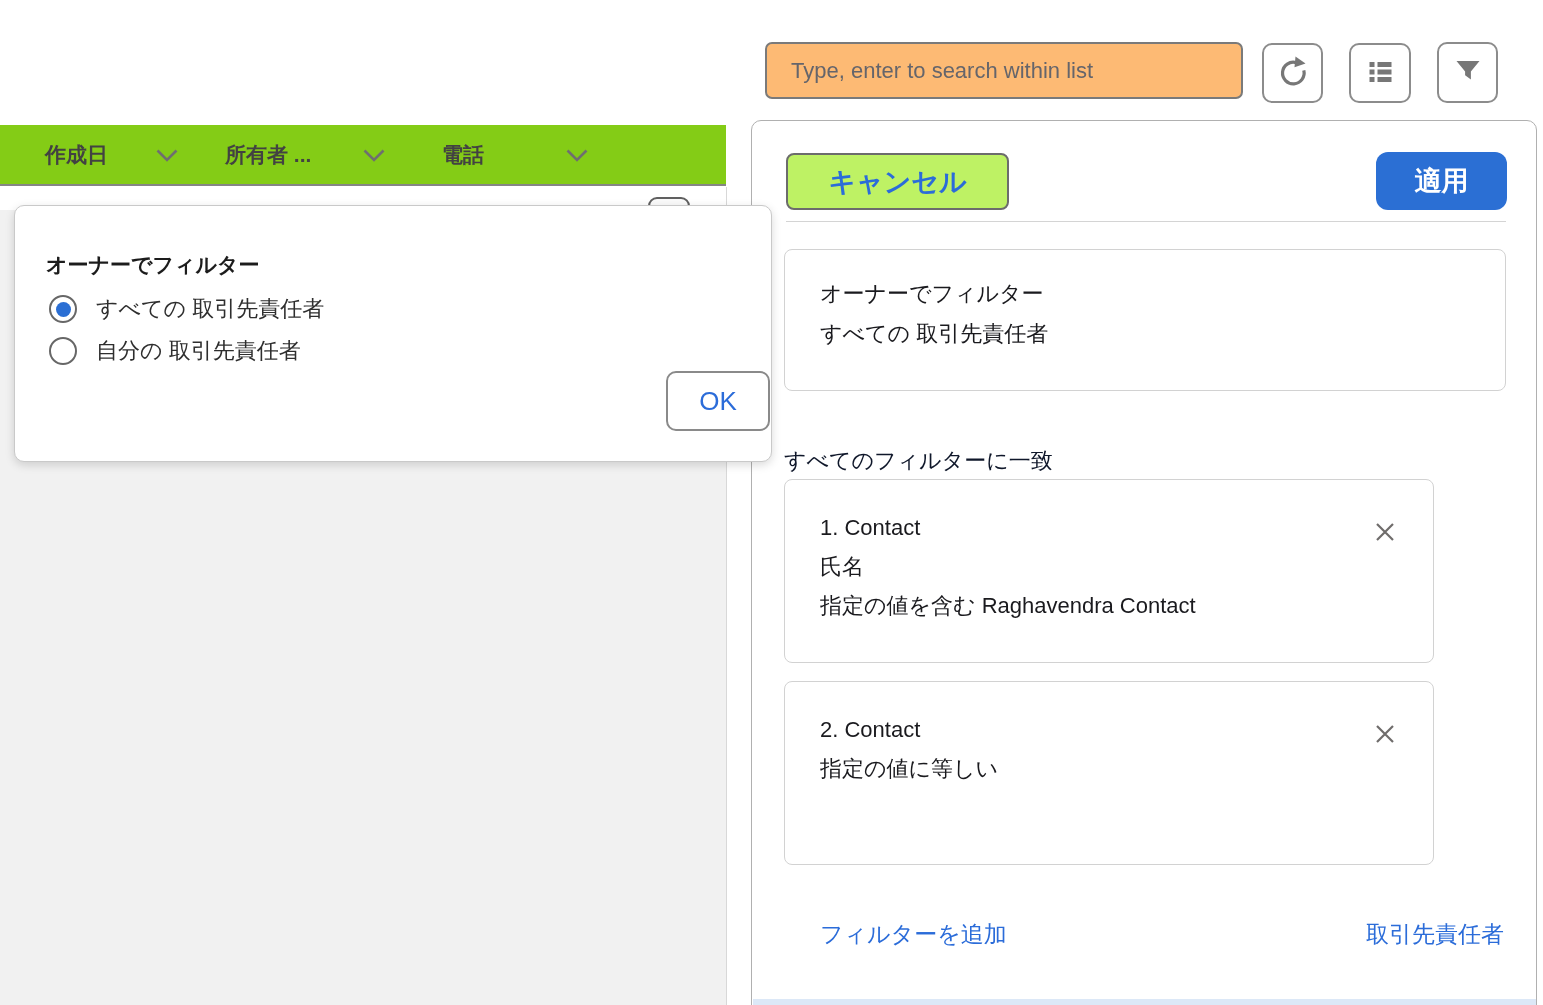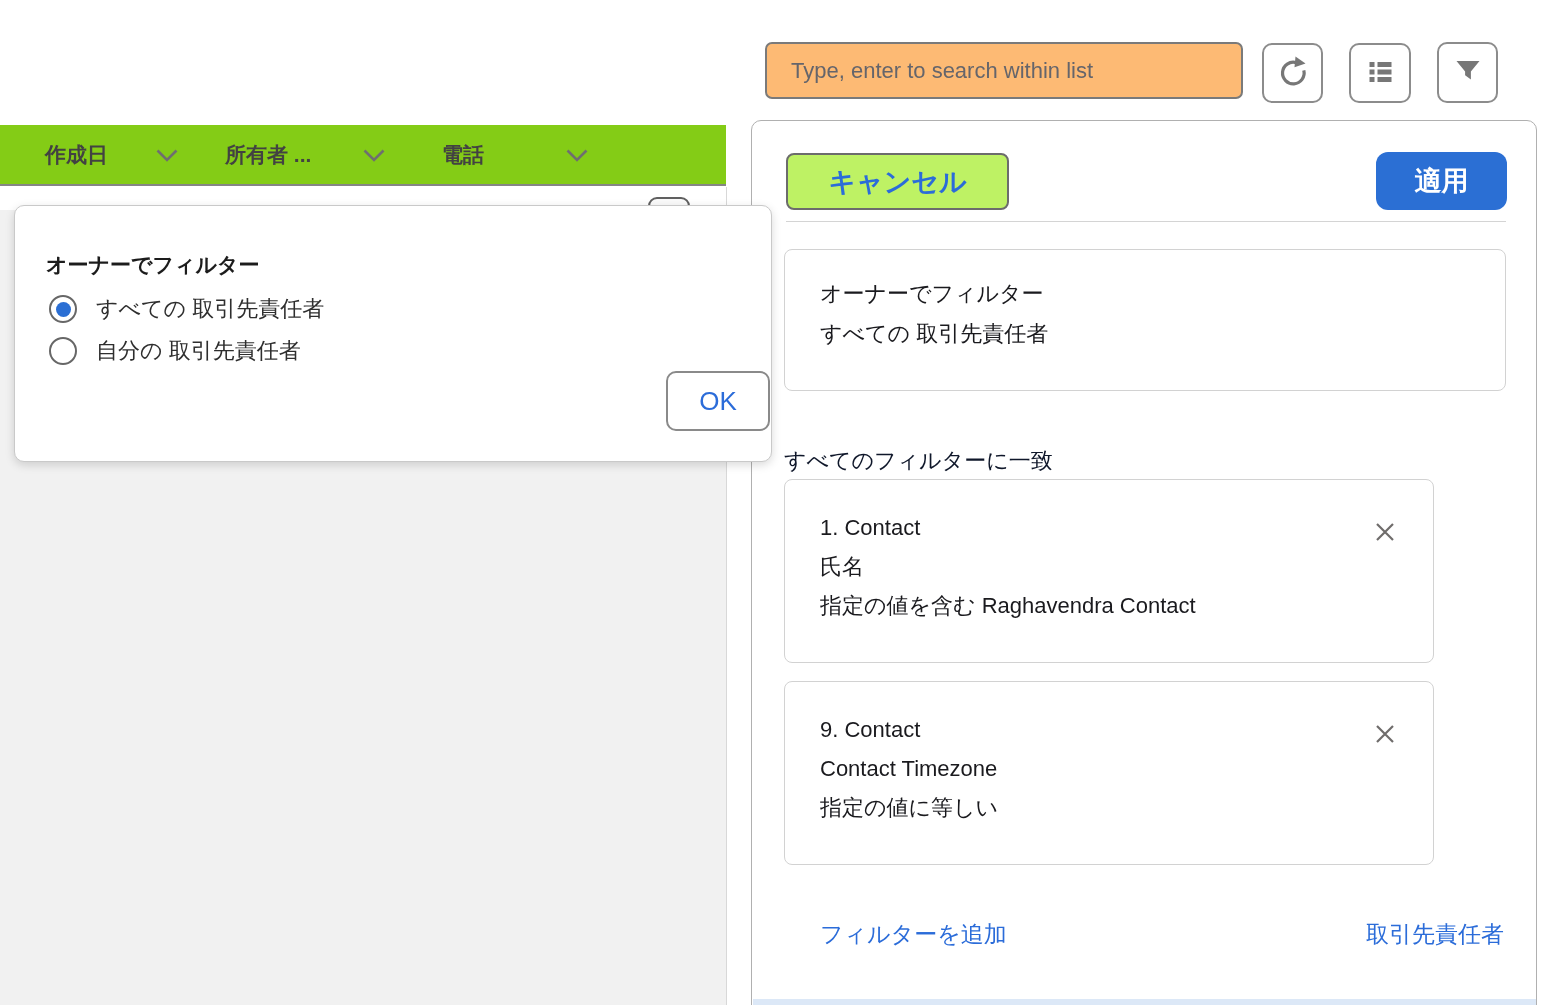--- a/index.html
+++ b/index.html
@@ -196,22 +196,21 @@
       </div>
       <span class="filter-close">
         <svg width="24" height="24" viewBox="0 0 24 24">
             <path d="M4 4 L20 20 M20 4 L4 20" stroke="#6f6c6b" stroke-width="2.2"></path>
           </svg>
       </span>
     </div>
 
     <div class="filter-card filter-card-2">
       <div class="filter-card-text">
-        <div>9. Contact</div>
-        <div>Contact Timezone</div>
+        <div>2. Contact</div>
         <div>指定の値に等しい</div>
       </div>
       <span class="filter-close">
         <svg width="24" height="24" viewBox="0 0 24 24">
             <path d="M4 4 L20 20 M20 4 L4 20" stroke="#6f6c6b" stroke-width="2.2"></path>
           </svg>
       </span>
     </div>
 
     <span class="add-filter-link">フィルターを追加</span>

